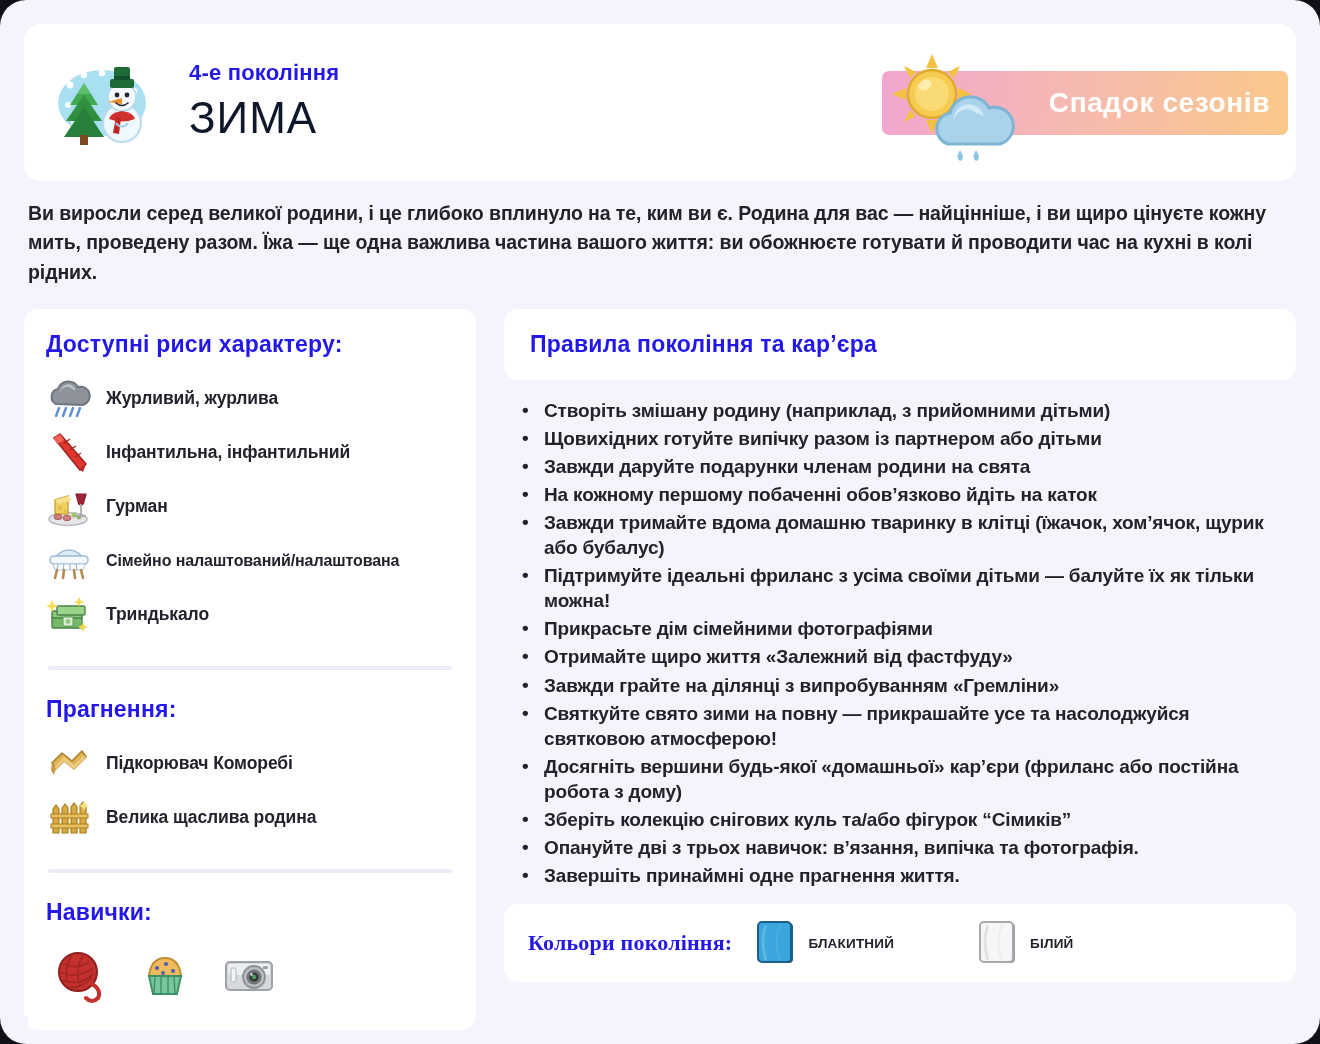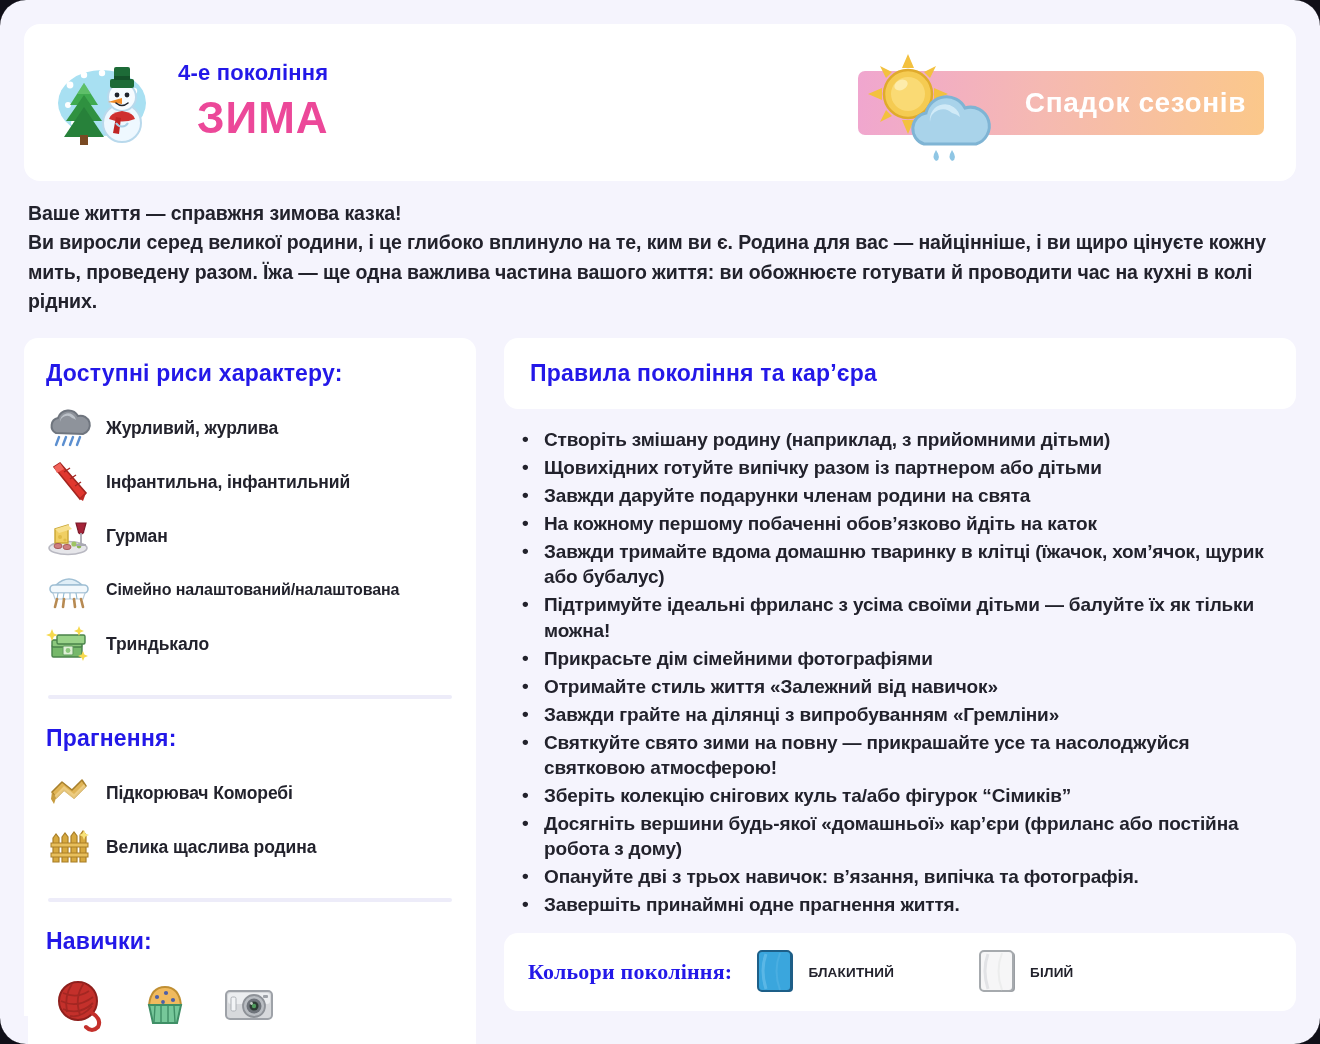--- a/index.html
+++ b/index.html
@@ -35,51 +35,50 @@
     height: 157px;
     display: flex;
     align-items: center;
     overflow: hidden;
   }
 
   .header-left {
     display: flex;
     align-items: center;
     padding-left: 26px;
-    gap: 24px;
+    gap: 35px;
     flex: 0 0 auto;
     justify-content: center;
   }
 
   .snow-icon { width: 104px; height: 92px; flex: 0 0 auto; }
 
   .header-titles { padding-bottom: 4px; }
 
   .gen-label {
     color: #2318e8;
     font-size: 22px;
     font-weight: bold;
     letter-spacing: .2px;
     line-height: 1.25;
   }
 
   .gen-name {
-    color: #ec4899;
+    color: #0f172a;
     font-size: 44px;
-    font-weight: bold;
+    font-weight: normal;
     letter-spacing: 1px;
     line-height: 1.1;
     margin-top: 8px;
-    margin-left: 19px;
   }
 
   
   .banner-wrap {
     position: absolute;
-    right: 32px;
+    right: 8px;
     top: 36px;
     height: 86px;
     display: flex;
     align-items: center;
   }
 
   .banner-bar {
     height: 64px;
     width: 406px;
     border-radius: 7px;
@@ -312,21 +311,20 @@
         <path d="M50 68 q-5 8 0 11 q6 -2 0 -11Z" fill="#8fc6e4"></path>
       </svg>
 
       <div class="banner-bar">
         <span class="banner-text">Спадок сезонів</span>
       </div>
     </div>
   </div>
 
   <div class="intro">
-    <div>Ваше життя — справжня зимова казка!</div>
     <div>Ви виросли серед великої родини, і це глибоко вплинуло на те, ким ви є. Родина для вас — найцінніше, і ви щиро цінуєте кожну мить, проведену разом. Їжа — ще одна важлива частина вашого життя: ви обожнюєте готувати й проводити час на кухні в колі рідних.</div>
   </div>
 
   <div class="columns">
 
     <div class="col-left">
       <div class="card left-card">
 
         <div class="section-title">Доступні риси характеру:</div>
 
@@ -501,25 +499,25 @@
       </div>
 
       <ul class="rules-list">
         <li>Створіть змішану родину (наприклад, з прийомними дітьми)</li>
         <li>Щовихідних готуйте випічку разом із партнером або дітьми</li>
         <li>Завжди даруйте подарунки членам родини на свята</li>
         <li>На кожному першому побаченні обов’язково йдіть на каток</li>
         <li>Завжди тримайте вдома домашню тваринку в клітці (їжачок, хом’ячок, щурик або бубалус)</li>
         <li>Підтримуйте ідеальні фриланс з усіма своїми дітьми — балуйте їх як тільки можна!</li>
         <li>Прикрасьте дім сімейними фотографіями</li>
-        <li>Отримайте стиль життя «Залежний від навичок»</li>
+        <li>Отримайте щиро життя «Залежний від фастфуду»</li>
         <li>Завжди грайте на ділянці з випробуванням «Гремліни»</li>
         <li>Святкуйте свято зими на повну — прикрашайте усе та насолоджуйся святковою атмосферою!</li>
+        <li>Досягніть вершини будь-якої «домашньої» кар’єри (фриланс або постійна робота з дому)</li>
         <li>Зберіть колекцію снігових куль та/або фігурок “Сімиків”</li>
-        <li>Досягніть вершини будь-якої «домашньої» кар’єри (фриланс або постійна робота з дому)</li>
         <li>Опануйте дві з трьох навичок: в’язання, випічка та фотографія.</li>
         <li>Завершіть принаймні одне прагнення життя.</li>
       </ul>
 
       <div class="card colors-card">
         <span class="colors-title">Кольори покоління:</span>
 
         <div class="swatch-group">
           <svg class="swatch-chip" viewBox="0 0 40 46">
             <rect x="4" y="3" width="33" height="40" rx="4" fill="#1f5d86"></rect>

